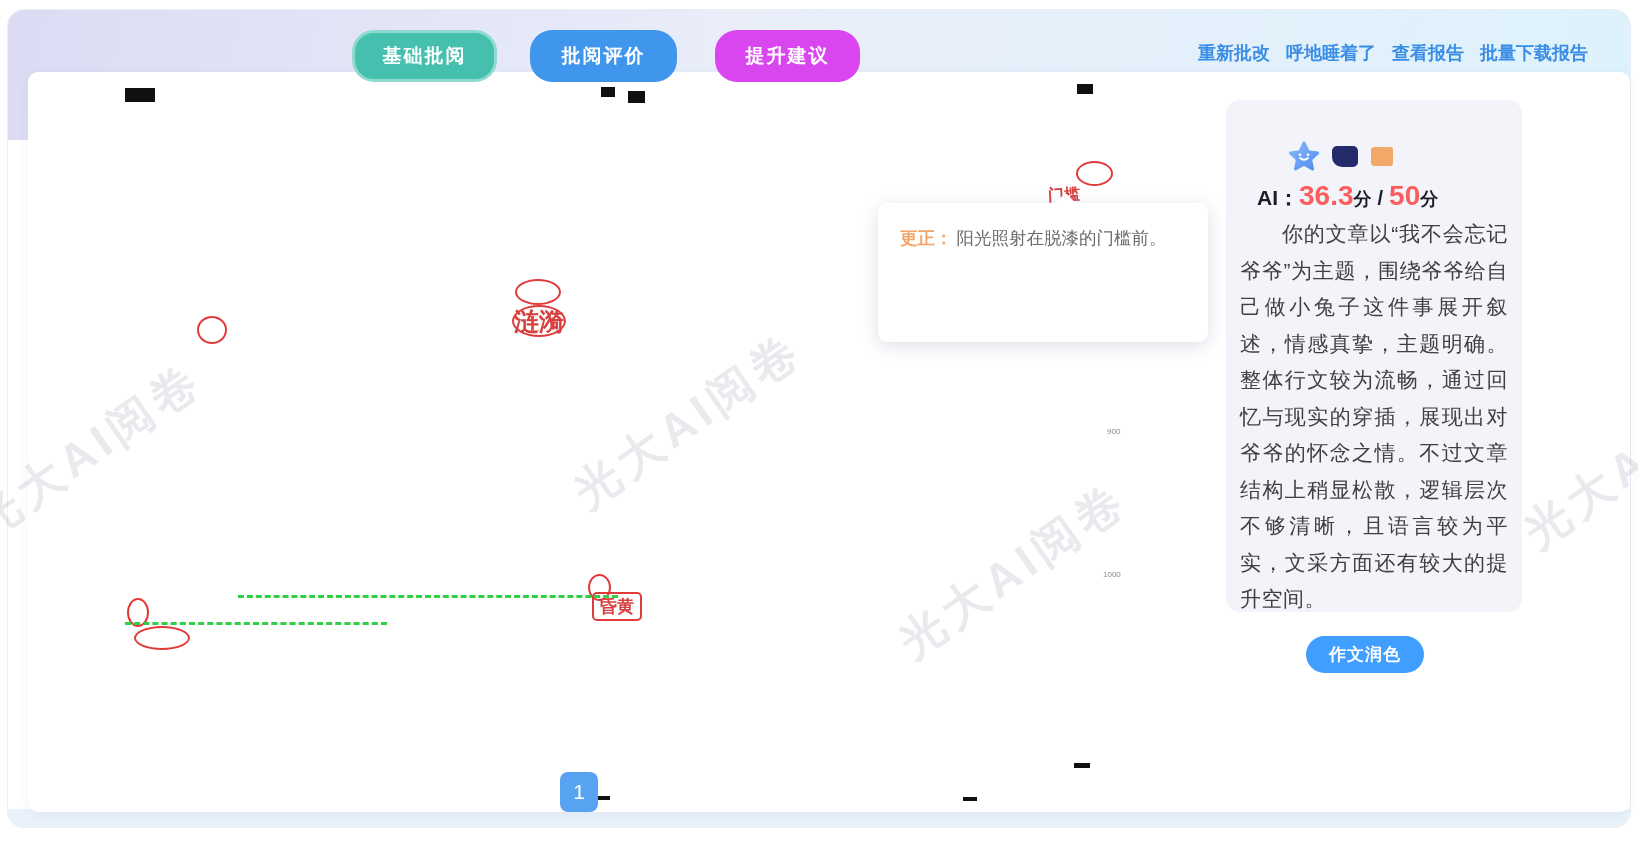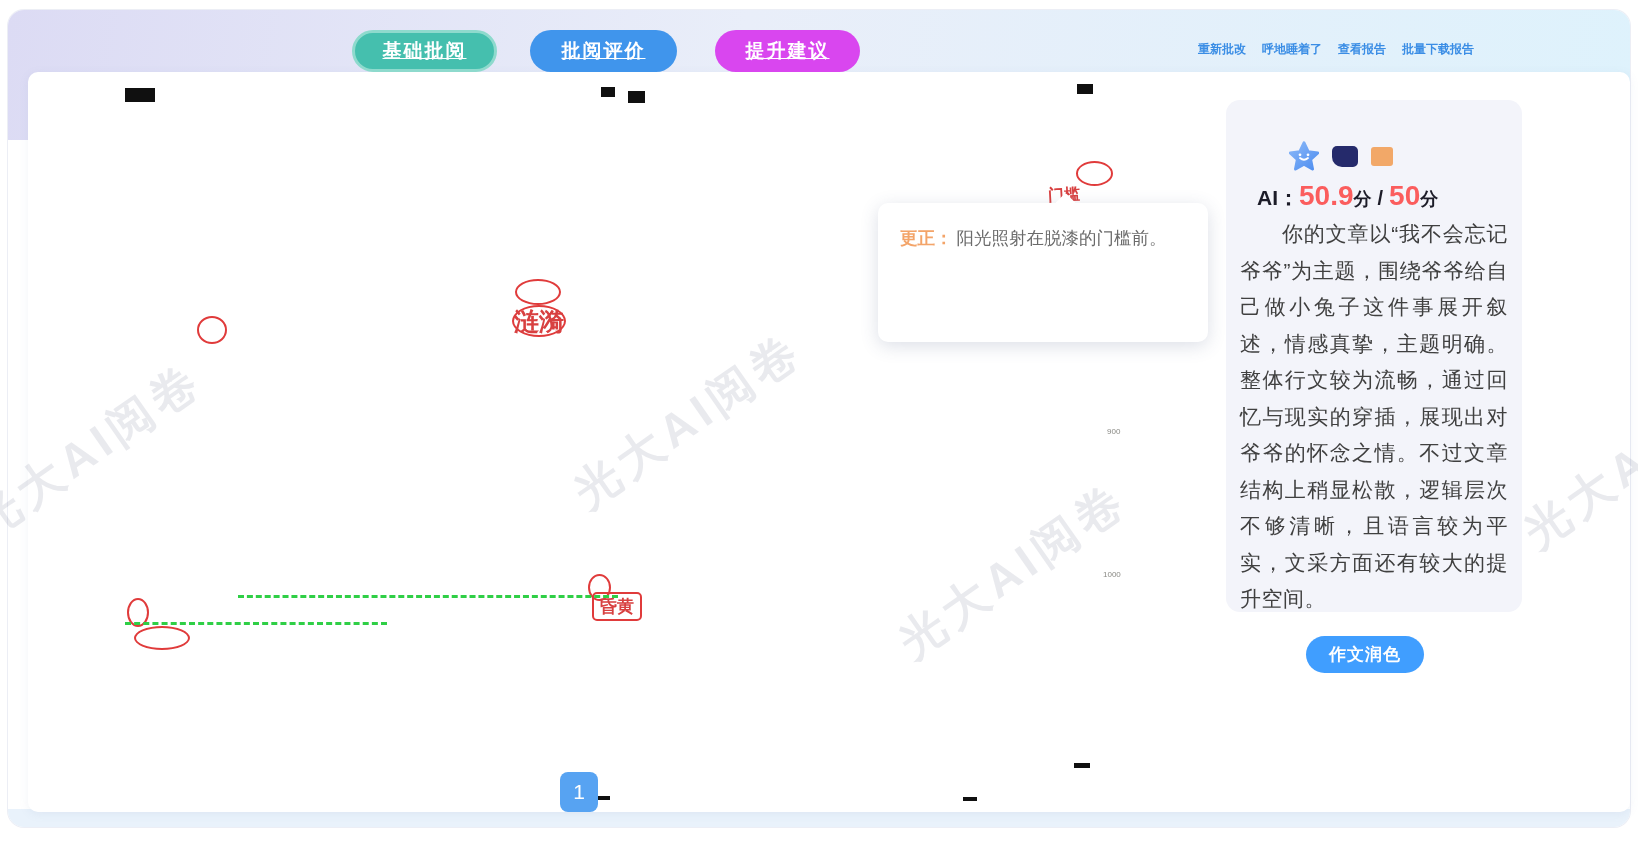--- a/index.html
+++ b/index.html
@@ -7,29 +7,29 @@
          font-family:"Liberation Sans","DejaVu Sans",sans-serif;}
   
   .outer{position:absolute;left:8px;top:10px;width:1622px;height:817px;border-radius:16px;
          background:#ffffff;overflow:hidden;box-shadow:0 0 0 1px rgba(200,205,225,.35);}
   .outer .grad{position:absolute;left:0;top:0;width:100%;height:130px;
          background:linear-gradient(100deg,#dcdbf4 0%,#e9eef9 45%,#def2fc 100%);}
   .outer .bottomstrip{position:absolute;left:0;bottom:0;width:100%;height:18px;background:#e9f2fb;}
   .card{position:absolute;left:28px;top:72px;width:1602px;height:740px;background:#ffffff;
         border-radius:10px;box-shadow:0 2px 10px rgba(120,140,180,.10);z-index:2;}
   
-  .tab{position:absolute;top:30px;height:42px;border-radius:22px;color:#fff;font-size:19px;
+  .tab{position:absolute;top:30px;height:52px;border-radius:22px;color:#fff;font-size:19px;
        font-weight:bold;display:flex;align-items:center;justify-content:center;z-index:12;
-       letter-spacing:2px;cursor:pointer;text-decoration:underline;}
+       letter-spacing:2px;cursor:pointer;}
   .tab.teal{left:352px;width:145px;background:#45bfae;border:3px solid #8edacd;box-sizing:border-box;}
   .tab.blue1{left:530px;width:147px;background:#4095ec;}
   .tab.blue2{left:715px;width:145px;background:#d946ef;}
   
   .hlinks{position:absolute;top:41px;left:1198px;display:flex;gap:16px;z-index:12;}
-  .hlinks span{font-size:12px;color:#3a8de5;font-weight:bold;cursor:pointer;white-space:nowrap;}
+  .hlinks span{font-size:18px;color:#3a8de5;font-weight:bold;cursor:pointer;white-space:nowrap;}
   
   .sheet{position:absolute;background:#fdfdfa;border:1px solid #e8e8e2;z-index:1;}
   .sheet1{left:117px;top:85px;width:495px;height:707px;}
   .sheet2{left:622px;top:90px;width:470px;height:703px;}
   .answerbox{position:absolute;left:14px;top:18px;width:463px;height:672px;
              border:2px solid #8f8f88;border-radius:6px;box-sizing:border-box;}
   .ah-sec{position:absolute;left:9px;top:3px;font-size:13.5px;font-weight:bold;color:#2a2a2a;}
   .ah-no{position:absolute;left:9px;top:25px;font-size:13px;font-weight:bold;color:#2a2a2a;}
   .ah-tlabel{position:absolute;left:116px;top:27px;font-size:13px;font-weight:bold;color:#2a2a2a;}
   .ah-title{position:absolute;left:152px;top:0px;font-size:25px;color:#34343e;letter-spacing:5px;
@@ -310,21 +310,21 @@
         <polygon points="12,1.5 15.3,8.6 23,9.5 17.3,14.8 18.8,22.4 12,18.6 5.2,22.4 6.7,14.8 1,9.5 8.7,8.6" fill="url(#sg)" stroke="url(#sg)" stroke-width="2.4" stroke-linejoin="round"></polygon>
         <circle cx="8.8" cy="11" r="1.1" fill="#fff"></circle>
           <circle cx="15.2" cy="11" r="1.1" fill="#fff"></circle>
         <path d="M8.8,13.6 Q12,16.4 15.2,13.6" stroke="#fff" stroke-width="1.4" fill="none" stroke-linecap="round"></path>
       </svg>
       <div class="icon-navy"></div>
       <div class="icon-orange"></div>
     </div>
     <div class="scoreline">
       <span class="ai">AI：</span>
-      <span class="num">50.9</span>
+      <span class="num">36.3</span>
       <span class="unit">分</span>
       <span class="sep">/</span>
       <span class="num">50</span>
       <span class="unit">分</span>
     </div>
     <div class="comment">你的文章以“我不会忘记爷爷”为主题，围绕爷爷给自己做小兔子这件事展开叙述，情感真挚，主题明确。整体行文较为流畅，通过回忆与现实的穿插，展现出对爷爷的怀念之情。不过文章结构上稍显松散，逻辑层次不够清晰，且语言较为平实，文采方面还有较大的提升空间。</div>
   </div>
 
   <div class="polish-btn">作文润色</div>
 

